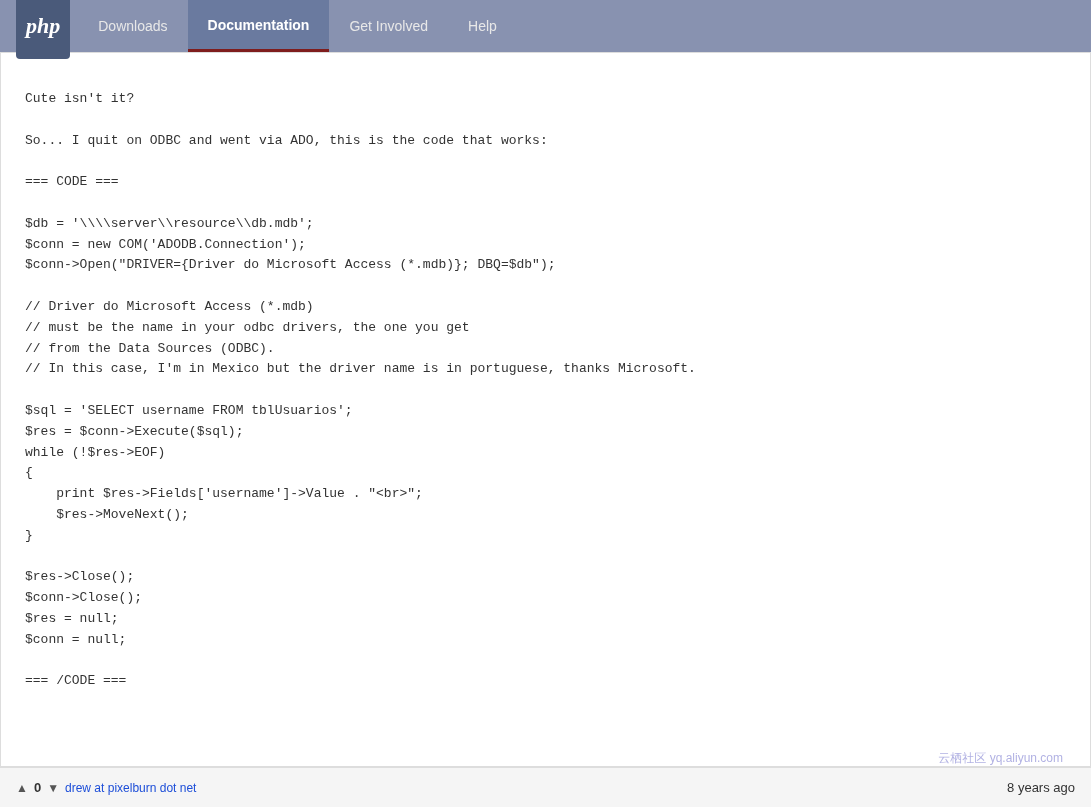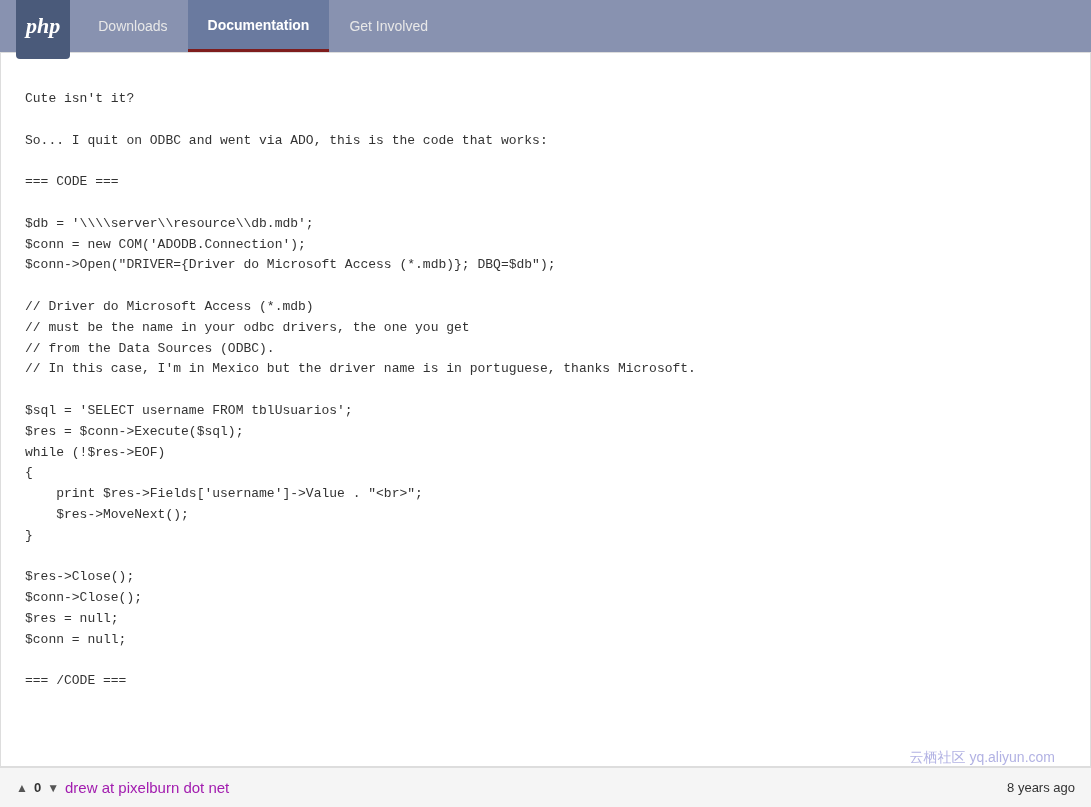--- a/index.html
+++ b/index.html
@@ -104,47 +104,48 @@
       color: #333;
     }
 
     .vote-down {
       color: #555;
       cursor: pointer;
       font-size: 12px;
     }
 
     .author-info {
-      font-size: 15px;
-      color: #a21caf;
+      font-size: 12px;
+      color: #1d4ed8;
     }
 
     .timestamp {
       font-size: 13px;
       color: #333;
     }
 
     .watermark {
       position: fixed;
       bottom: 40px;
-      right: 36px;
-      font-size: 14px;
+      right: 28px;
+      font-size: 12px;
       color: rgba(100,100,200,0.5);
       pointer-events: none;
       margin-top: 16px;
     }
   </style>
 </head>
 <body>
 
 <nav class="navbar">
   <div class="php-logo">php</div>
   <a class="nav-item">Downloads</a>
   <a class="nav-item active">Documentation</a>
   <a class="nav-item">Get Involved</a>
+  <a class="nav-item">Help</a>
 </nav>
 
 <div class="content-area">
   <div class="code-block" id="code-output">Cute isn't it?
 
 So... I quit on ODBC and went via ADO, this is the code that works:
 
 === CODE ===
 
 $db = '\\\\server\\resource\\db.mdb';

